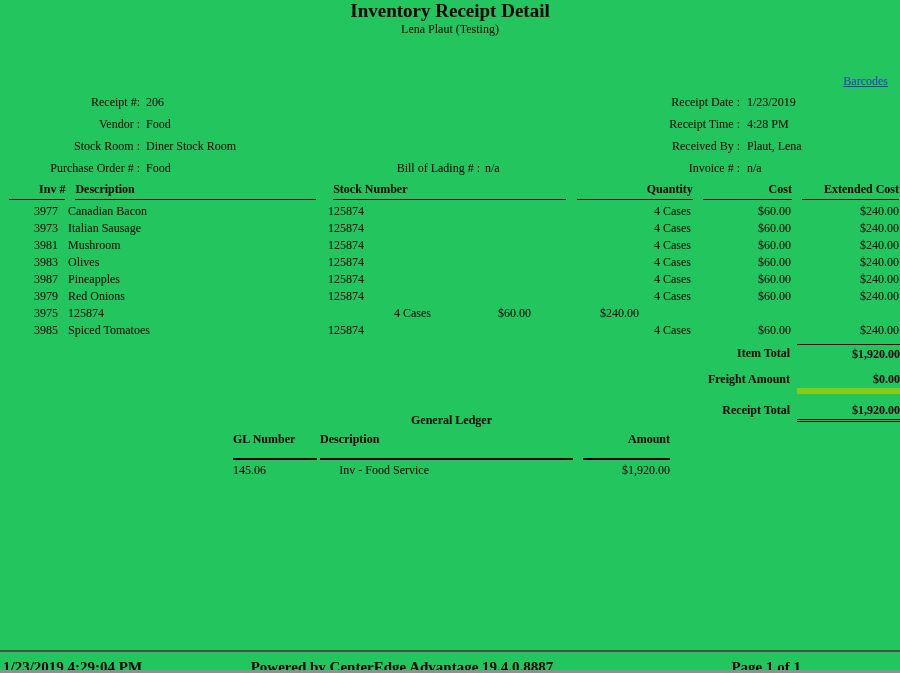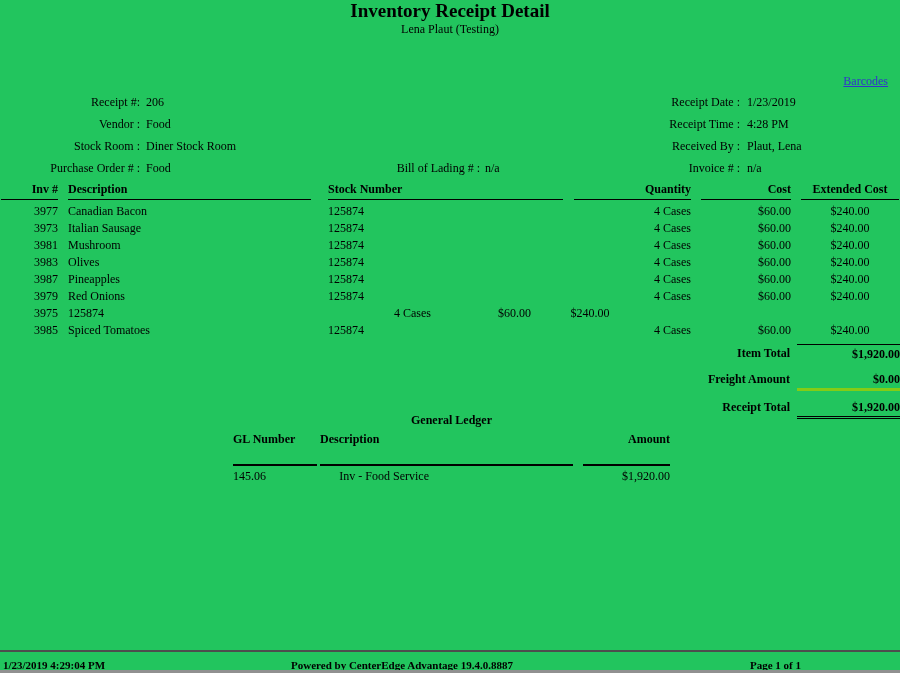--- a/index.html
+++ b/index.html
@@ -22,44 +22,44 @@
   .bol .lbl { width:150px; text-align:right; }
   .bol .val { margin-left:5px; }
 
   .items { position:absolute; left:1px; top:183px; width:898px; font-size:12px; }
   .ihdr, .irow { display:flex; }
   .c1 { width:57px;  text-align:right; margin-right:10px; }
   .c2 { width:243px; margin-right:17px; }
   .c3 { width:235px; margin-right:11px; }
   .c4 { width:117px; text-align:right; margin-right:10px; }
   .c5 { width:90px;  text-align:right; margin-right:10px; }
-  .c6 { width:98px;  text-align:center; }
-  .ihdr { height:17px; line-height:12px; margin-bottom:3px; }
+  .c6 { width:98px;  text-align:right; }
+  .ihdr { height:17px; line-height:12px; margin-bottom:3px;padding-left:8px; }
   .ihdr > div { font-weight:bold; border-bottom:1px solid #000; padding-bottom:2px; }
   .irow { height:17px; line-height:17px; }
 
   .totals { position:absolute; left:600px; top:344px; width:300px; font-size:12px; font-weight:bold; }
   .trow { display:flex; margin-bottom:7px; }
   .tlabel { width:190px; text-align:right; padding-top:2px; }
   .tvalue { width:103px; margin-left:7px; text-align:right; padding:2px 0 1px; }
   .tv-top    { border-top:1px solid #000; }
-  .tv-bottom { border-bottom:3px solid #84cc16; }
+  .tv-bottom { border-bottom:6px solid #84cc16; }
   .tv-double { border-bottom:3px double #000; }
 
   .gl { position:absolute; left:233px; top:413px; width:437px; font-size:12px; }
   .gl-title { text-align:center; font-weight:bold; margin-bottom:4px; }
   .gl-hdr { display:flex; font-weight:bold; }
-  .gl-hdr > div { border-bottom:2px solid #000; padding-bottom:17px; }
+  .gl-hdr > div { border-bottom:2px solid #000; padding-bottom:11px; }
   .g1 { width:84px;  margin-right:3px; }
   .g2 { width:253px; margin-right:10px; }
   .g3 { width:87px;  text-align:right; }
   .gl-row { display:flex; height:18px; line-height:20px;gap:32px; }
 
   .footer-rule { position:absolute; top:650px; left:0; width:900px; height:2px; background:#4d4d4d; }
-  .footer { position:absolute; top:657px; left:0; width:804px; height:13px; font-size:11px; font-weight:bold; }
+  .footer { position:absolute; top:657px; left:0; width:804px; height:13px; font-size:15px; font-weight:bold; }
   .f-left   { position:absolute; left:3px; top:2px; }
   .f-center { position:absolute; left:0; top:2px; width:100%; text-align:center; }
   .f-right  { position:absolute; right:3px; top:2px; }
   .bottom-edge { position:absolute; bottom:0; left:0; width:900px; height:3px; background:#909090; }
 </style>
 </head>
 <body>
 
 <div class="page">
 

